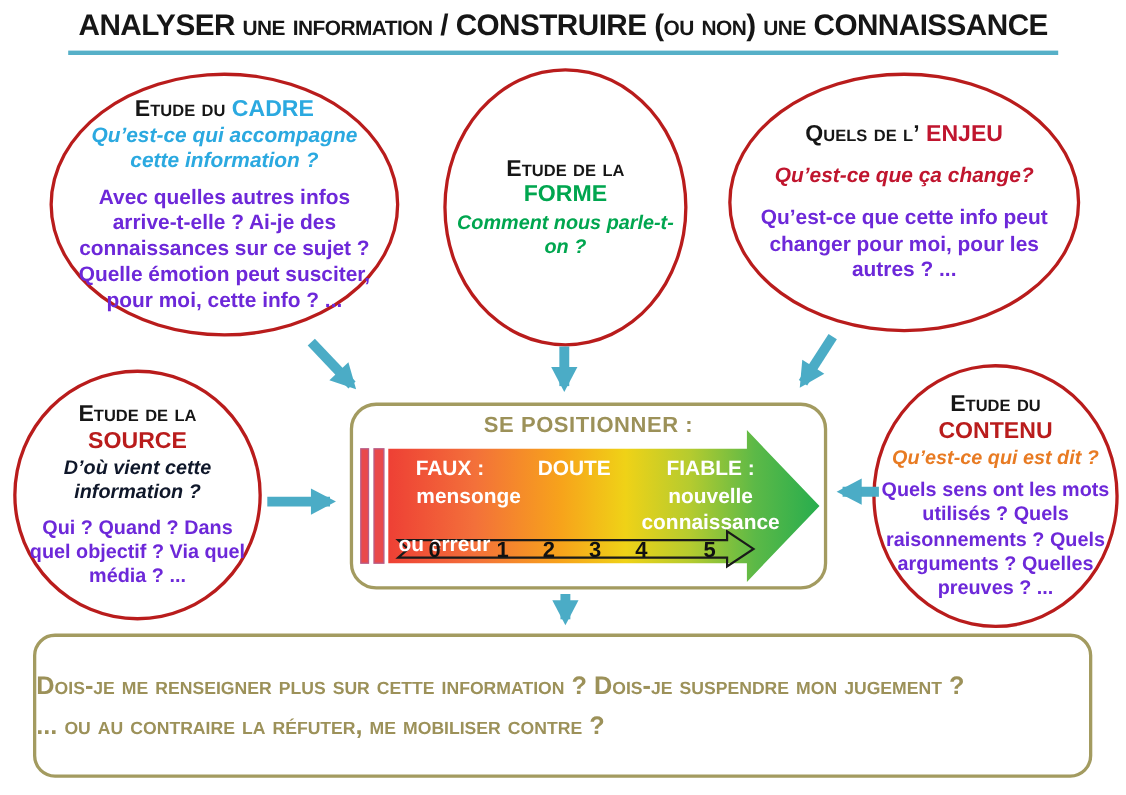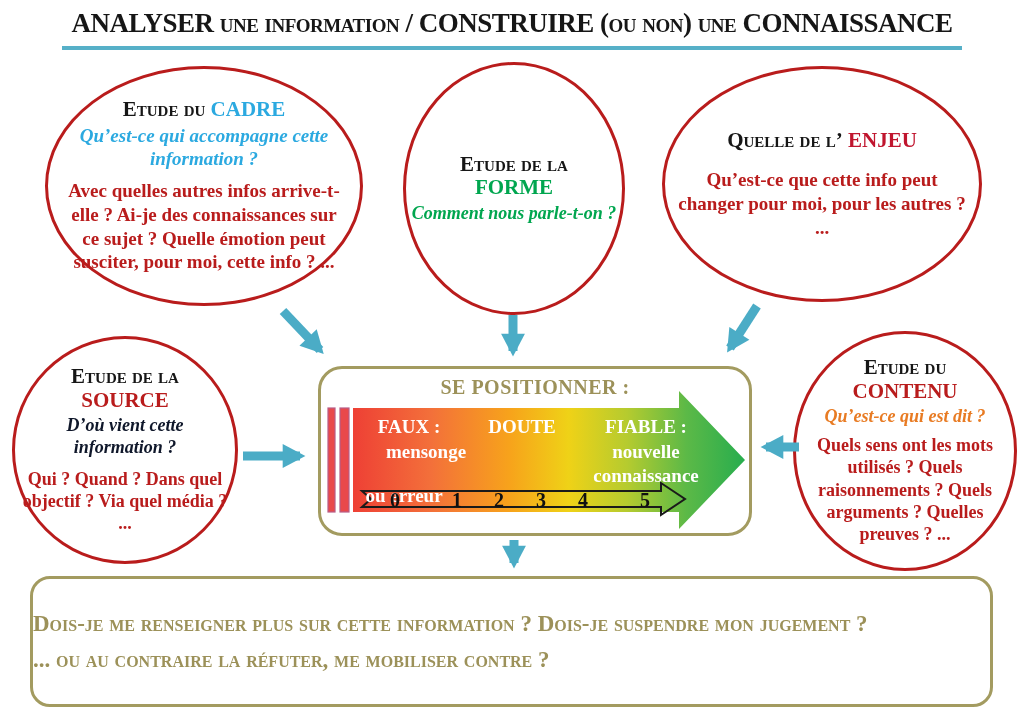--- a/index.html
+++ b/index.html
@@ -1,32 +1,32 @@
 <!DOCTYPE html>
 <html><head>
 <meta charset="utf-8">
 <style>
   html,body{margin:0;padding:0;background:#fff;}
   .canvas{position:relative;width:1024px;height:723px;background:#fff;overflow:hidden;
-          font-family:Liberation Serif, serif;color:#1b1b1b;}
+          font-family:Liberation Sans, sans-serif;color:#1b1b1b;}
 
   
   .title{position:absolute;top:8px;left:0;right:0;text-align:center;
          font-size:27px;font-weight:bold;letter-spacing:-0.5px;
          font-variant:small-caps;color:#161616;white-space:nowrap;}
   .title-rule{position:absolute;top:46px;left:62px;width:900px;height:4px;background:#56b0c8;}
 
   
   .bubble{position:absolute;border:3px solid #b91c1c;border-radius:50%;background:#fff;
           box-sizing:border-box;display:flex;flex-direction:column;align-items:center;
           justify-content:center;text-align:center;z-index:1;}
   .hdr{font-weight:bold;font-size:21px;line-height:1.12;color:#161616;}
   .hdr .prefix{font-variant:small-caps;}
   .question{font-style:italic;font-weight:bold;font-size:19px;line-height:1.2;margin-top:3px;}
-  .body-txt{font-weight:bold;font-size:19px;line-height:1.24;color:#b91c1c;margin-top:9px;}
+  .body-txt{font-weight:bold;font-size:19px;line-height:1.24;color:#6d28d9;margin-top:9px;}
 
   .bubble-cadre  {left:45px; top:66px; width:318px;height:240px;padding:0 13px;}
   .bubble-forme  {left:403px;top:62px; width:222px;height:253px;padding:0 3px;}
   .bubble-forme .question,.bubble-forme .body-txt{font-size:18px;}
   .bubble-enjeu  {left:662px;top:66px; width:320px;height:236px;padding:0 11px;}
   .bubble-enjeu .question{margin-top:15px;}
   .bubble-enjeu .body-txt{margin-top:16px;}
   .bubble-source {left:12px; top:336px;width:226px;height:228px;padding:0 6px;}
   .bubble-source .question,.bubble-source .body-txt{font-size:18px;}
   .bubble-contenu{left:793px;top:331px;width:224px;height:240px;padding:0 4px;}
@@ -76,24 +76,25 @@
   <div class="bubble bubble-forme">
     <div class="hdr">
       <div class="prefix">Etude de la</div>
       <div class="kw" style="color: rgb(0, 166, 79);">FORME</div>
     </div>
     <div class="question" style="color: rgb(0, 166, 79);">Comment nous parle-t-on ?</div>
   </div>
 
   <div class="bubble bubble-enjeu">
     <div class="hdr">
-      <span class="prefix">Quelle de l’</span>
+      <span class="prefix">Quels de l’</span>
       <span> </span>
       <span class="kw" style="color: rgb(192, 21, 46);">ENJEU</span>
     </div>
+    <div class="question" style="color: rgb(192, 21, 46);">Qu’est-ce que ça change?</div>
     <div class="body-txt">Qu’est-ce que cette info peut changer pour moi, pour les autres ? ...</div>
   </div>
 
   <div class="bubble bubble-source">
     <div class="hdr">
       <div class="prefix">Etude de la</div>
       <div class="kw" style="color: #b91c1c;">SOURCE</div>
     </div>
     <div class="question" style="color: #0f172a;">D’où vient cette information ?</div>
     <div class="body-txt">Qui ? Quand ? Dans quel objectif ? Via quel média ? ...</div>

